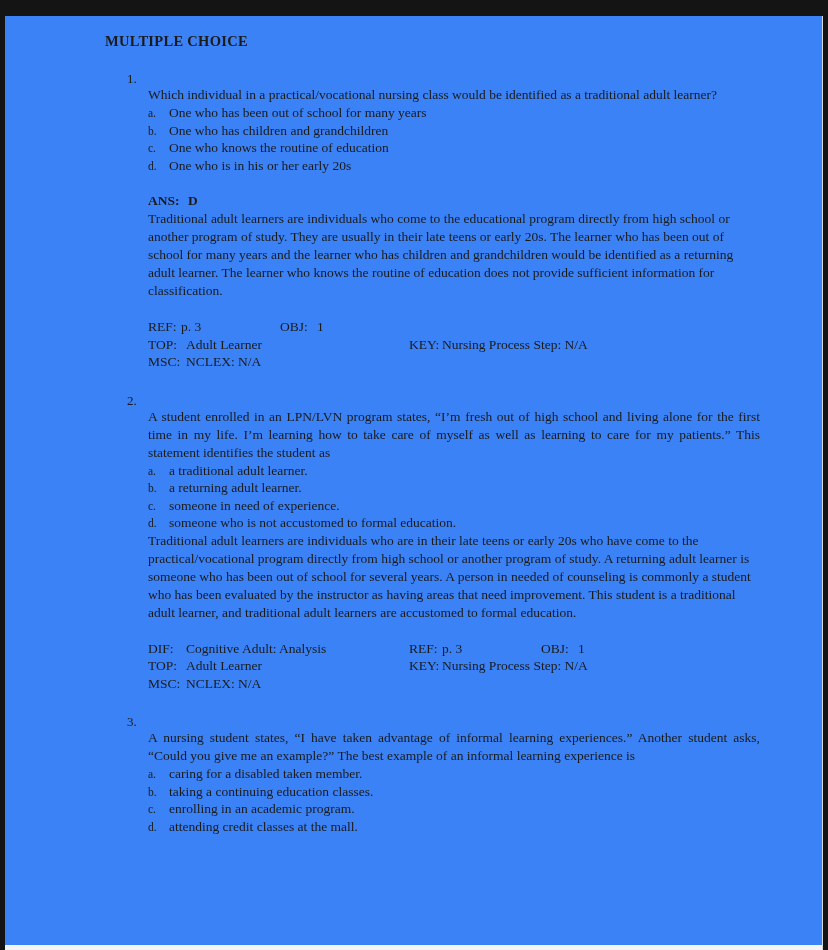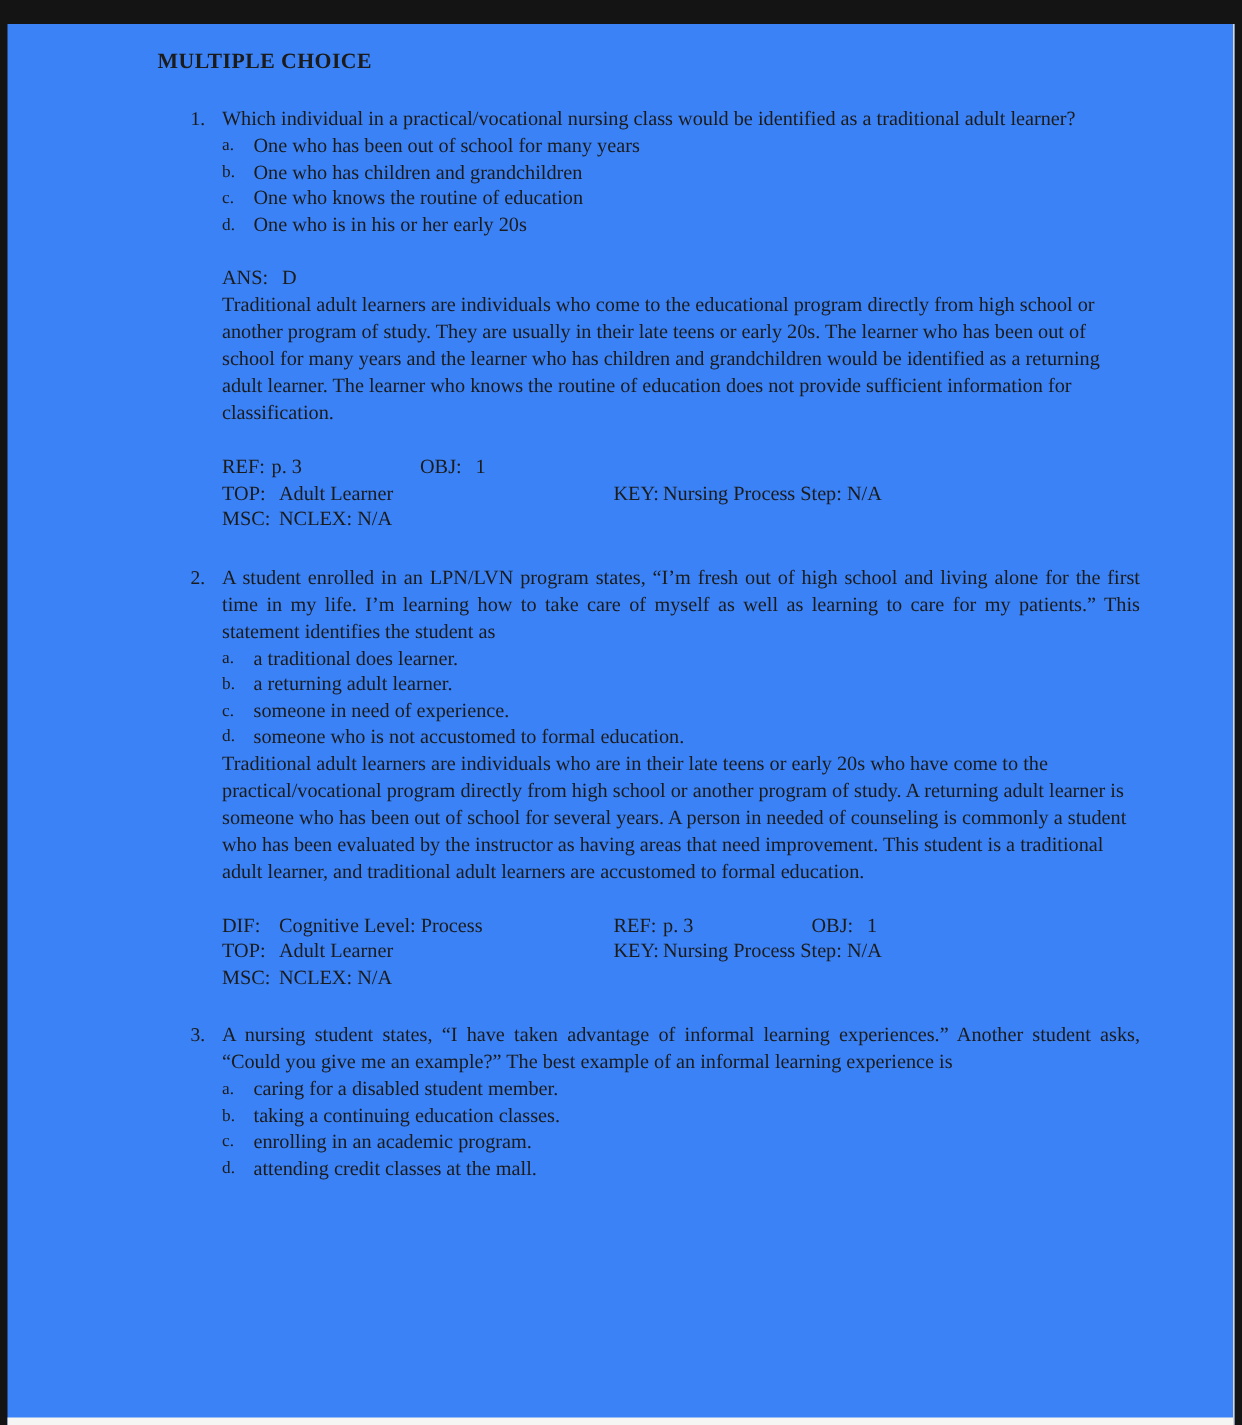--- a/index.html
+++ b/index.html
@@ -16,27 +16,27 @@
   }
   .page-bottom-edge{
     position:absolute;left:0;right:0;bottom:0;height:12px;background:#f5f5f3;
   }
   .content{padding:17px 0 0 100px;}
   .section-title{
     font-weight:bold;font-size:14.5px;letter-spacing:.3px;line-height:16px;
   }
   .question{display:flex;margin-top:21px;margin-left:22px;font-size:13.5px;line-height:18px;}
   .q-num{width:21px;flex:none;font-size:13px;}
-  .q-body{width:612px;}
+  .q-body{width:612px;margin-top:16px;}
   .q-stem{text-align:justify;}
   .choices{}
   .choice{display:flex;line-height:17.5px;}
   .c-letter{width:21px;flex:none;font-size:11.5px;position:relative;top:1px;}
   .c-text{flex:1;}
-  .ans-line{margin-top:18px;}
+  .ans-line{margin-top:18px;font-weight:bold;}
   .ans-label{display:inline-block;width:40px;}
   .rationale{}
   .meta{margin-top:18px;line-height:17.5px;}
   .meta-row{display:flex;}
   .meta-cell{white-space:nowrap;}
   .m-label{display:inline-block;}
   .cell-0{width:261px;}
   .cell-0 .m-label{width:38px;}
   .cell-1{width:132px;}
   .cell-1 .m-label{width:33px;}
@@ -89,60 +89,60 @@
               </div>
             </div>
           </div>
           <div class="question">
             <span class="q-num">2.</span>
             <div class="q-body">
               <div class="q-stem">A student enrolled in an LPN/LVN program states, “I’m fresh out of high school and living alone for the first time in my life. I’m learning how to take care of myself as well as learning to care for my patients.” This statement identifies the student as</div>
               <div class="choices">
                 <div class="choice">
                   <span class="c-letter">a.</span>
-                  <span class="c-text">a traditional does learner.</span>
+                  <span class="c-text">a traditional adult learner.</span>
                 </div>
                 <div class="choice">
                   <span class="c-letter">b.</span>
                   <span class="c-text">a returning adult learner.</span>
                 </div>
                 <div class="choice">
                   <span class="c-letter">c.</span>
                   <span class="c-text">someone in need of experience.</span>
                 </div>
                 <div class="choice">
                   <span class="c-letter">d.</span>
                   <span class="c-text">someone who is not accustomed to formal education.</span>
                 </div>
               </div>
               <div class="rationale">Traditional adult learners are individuals who are in their late teens or early 20s who have come to the practical/vocational program directly from high school or another program of study. A returning adult learner is someone who has been out of school for several years. A person in needed of counseling is commonly a student who has been evaluated by the instructor as having areas that need improvement. This student is a traditional adult learner, and traditional adult learners are accustomed to formal education.</div>
               <div class="meta">
                 <div class="meta-row">
-                  <span class="meta-cell cell-0"><span class="m-label">DIF:</span><span class="m-value">Cognitive Level: Process</span></span>
+                  <span class="meta-cell cell-0"><span class="m-label">DIF:</span><span class="m-value">Cognitive Adult: Analysis</span></span>
                   <span class="meta-cell cell-1"><span class="m-label">REF:</span><span class="m-value">p. 3</span></span>
                   <span class="meta-cell cell-2"><span class="m-label">OBJ:</span><span class="m-value">1</span></span>
                 </div>
                 <div class="meta-row">
                   <span class="meta-cell cell-0"><span class="m-label">TOP:</span><span class="m-value">Adult Learner</span></span>
                   <span class="meta-cell cell-1"><span class="m-label">KEY:</span><span class="m-value">Nursing Process Step: N/A</span></span>
                 </div>
                 <div class="meta-row">
                   <span class="meta-cell cell-0"><span class="m-label">MSC:</span><span class="m-value">NCLEX: N/A</span></span>
                 </div>
               </div>
             </div>
           </div>
           <div class="question">
             <span class="q-num">3.</span>
             <div class="q-body">
               <div class="q-stem">A nursing student states, “I have taken advantage of informal learning experiences.” Another student asks, “Could you give me an example?” The best example of an informal learning experience is</div>
               <div class="choices">
                 <div class="choice">
                   <span class="c-letter">a.</span>
-                  <span class="c-text">caring for a disabled student member.</span>
+                  <span class="c-text">caring for a disabled taken member.</span>
                 </div>
                 <div class="choice">
                   <span class="c-letter">b.</span>
                   <span class="c-text">taking a continuing education classes.</span>
                 </div>
                 <div class="choice">
                   <span class="c-letter">c.</span>
                   <span class="c-text">enrolling in an academic program.</span>
                 </div>
                 <div class="choice">

